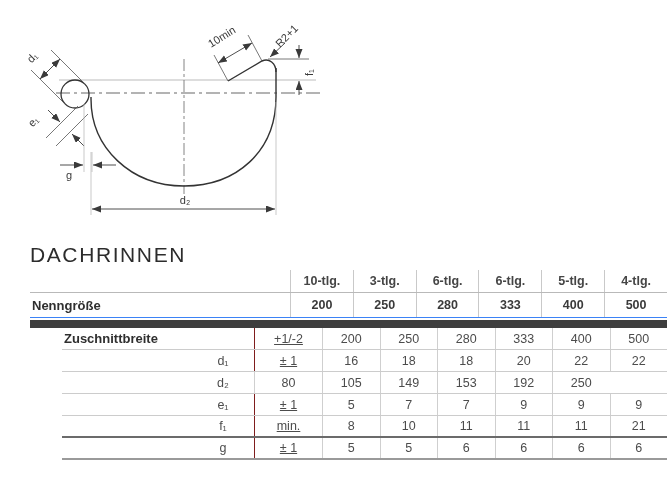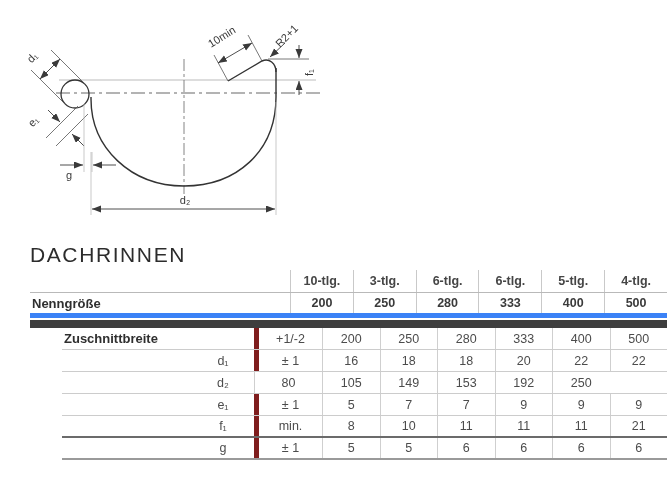--- a/index.html
+++ b/index.html
@@ -14,36 +14,36 @@
   .tables{position:absolute;left:30px;top:246px;width:637px;}
   .sec-title{
     font-size:21px;font-weight:400;letter-spacing:1.6px;color:#2c2c2c;
     height:18px;line-height:18px;
   }
   .t1-title{margin-bottom:6px;}
   .t2-title{margin-top:6px;margin-bottom:4px;}
 
   .t1-row{display:grid;grid-template-columns:260px repeat(6,1fr);align-items:center;box-sizing:border-box;}
   .t1-head{height:22px;}
-  .t1-nenn{height:26px;border-top:1px solid #b9b9b9;border-bottom:5px solid #3b82f6;}
+  .t1-nenn{height:26px;border-top:1px solid #b9b9b9;border-bottom:1px solid #3b82f6;}
   .t1-head .vcell,.t1-nenn .vcell{border-left:1px solid #c9c9c9;align-self:stretch;display:flex;align-items:center;justify-content:center;}
   .hcell{font-size:12.5px;font-weight:700;color:#454545;}
   .t1-nenn .lcell{font-size:13px;font-weight:700;color:#2f2f2f;padding-left:2px;}
   .t1-nenn .vcell{font-size:12.5px;font-weight:700;color:#3a3a3a;}
 
   .darkbar{height:8px;background:#3e3e3e;margin-top:2px;}
 
   .t2-row{
     display:grid;grid-template-columns:130px 62px 68px repeat(6,1fr);
     align-items:stretch;height:22px;box-sizing:border-box;
     border-bottom:1px solid #cccccc;font-size:12.5px;color:#4c4c4c;margin-left:32px;
   }
   .t2-row>div{display:flex;align-items:center;justify-content:center;}
   .t2-row .lcell{justify-content:flex-start;font-weight:700;color:#2f2f2f;font-size:13px;padding-left:2px;}
-  .t2-row .tcell{border-left:5px solid #7f1d1d;}
+  .t2-row .tcell{border-left:1px solid #7f1d1d;text-decoration:underline;}
   .t2-row .vcell{border-left:1px solid #cfcfcf;}
   .t2-row.r-f1{border-bottom:2px solid #6b6b6b;}
   .t2-row.r-g{border-bottom:2px solid #9a9a9a;}
 </style>
 </head>
 <body>
 
 <div class="drawing">
   <svg width="335" height="240" viewBox="0 0 335 240">
     <defs>

